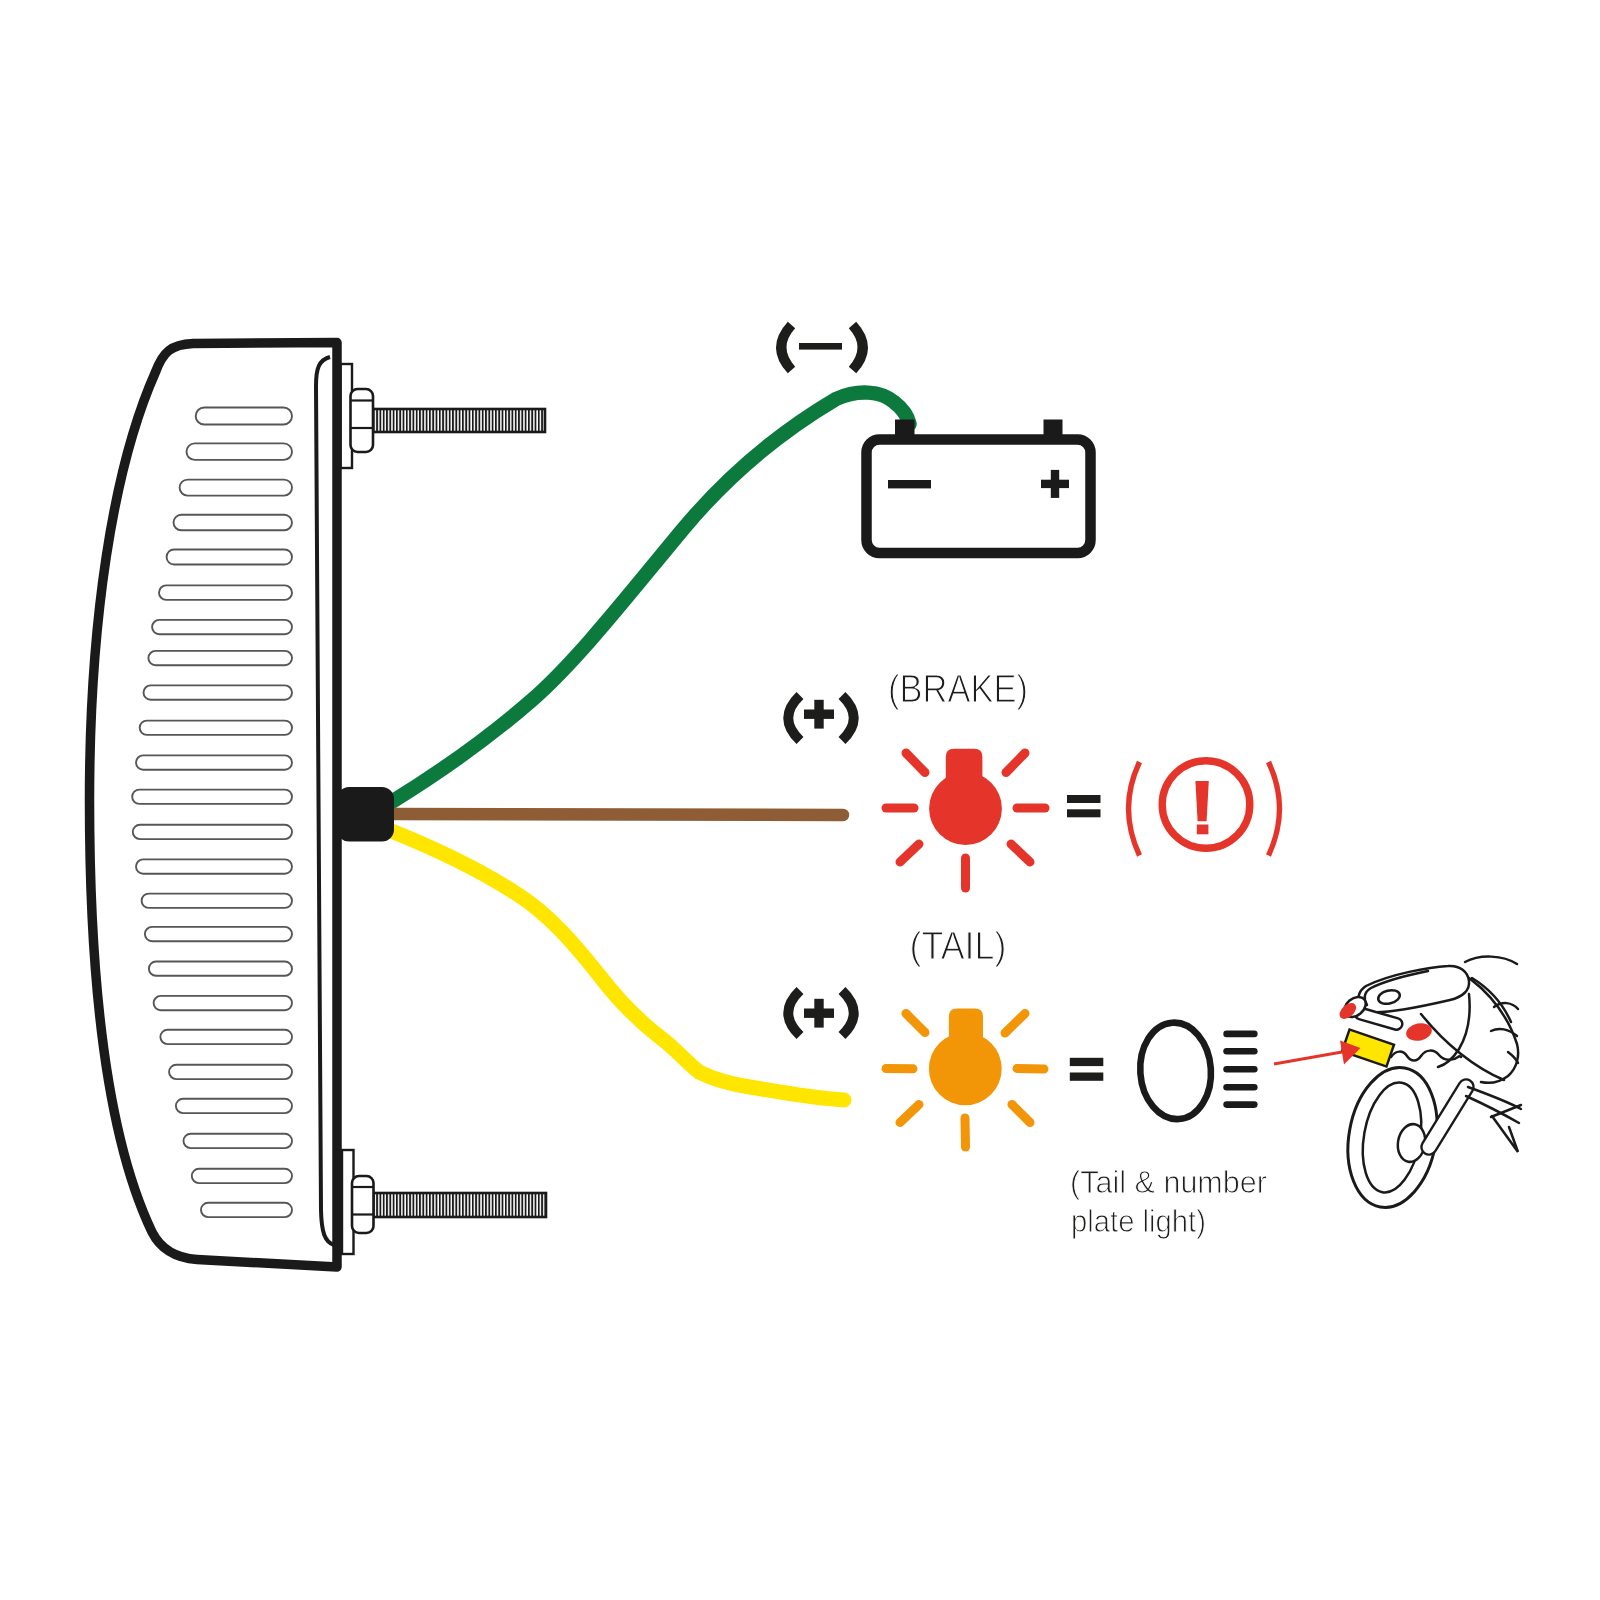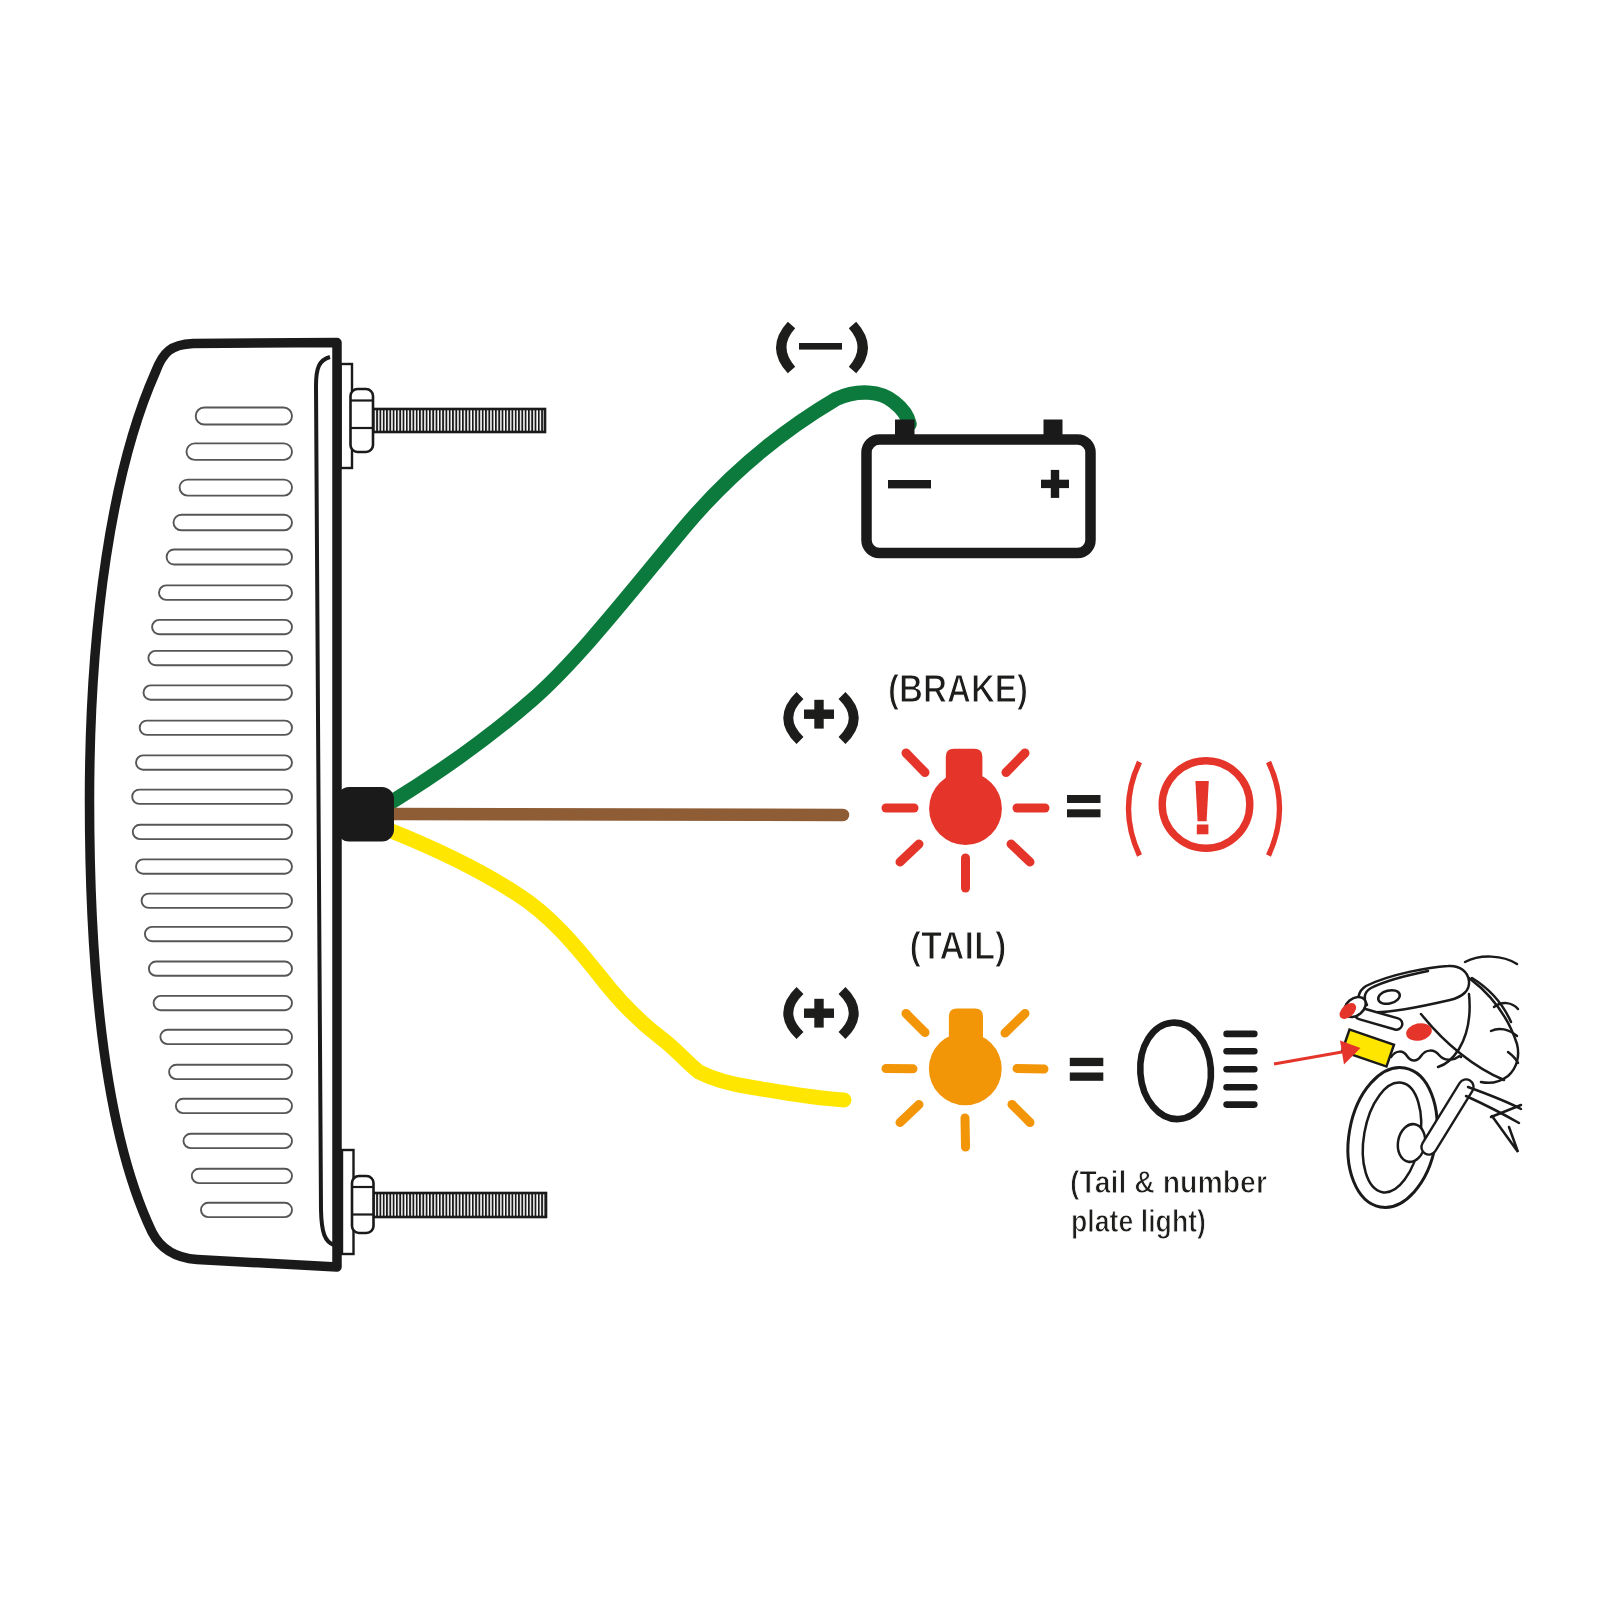--- a/index.html
+++ b/index.html
@@ -1,16 +1,16 @@
 <!DOCTYPE html>
 <html><head>
 <meta charset="utf-8">
 <style>
 html,body{margin:0;padding:0;background:#fff;}
-#wrap{width:1600px;height:1600px;position:relative;overflow:hidden;background:#fff;font-weight:bold;}
+#wrap{width:1600px;height:1600px;position:relative;overflow:hidden;background:#fff;}
 text{font-family:"Liberation Sans", sans-serif;}
 </style>
 </head>
 <body>
 <div id="wrap">
 <svg width="1600" height="1600" viewBox="0 0 1600 1600">
 <defs>
 <pattern id="thr" width="3.3" height="30" patternUnits="userSpaceOnUse">
 <rect width="3.3" height="30" fill="#ffffff"></rect>
 <rect x="0" width="1.8" height="30" fill="#1a1a1a"></rect>

